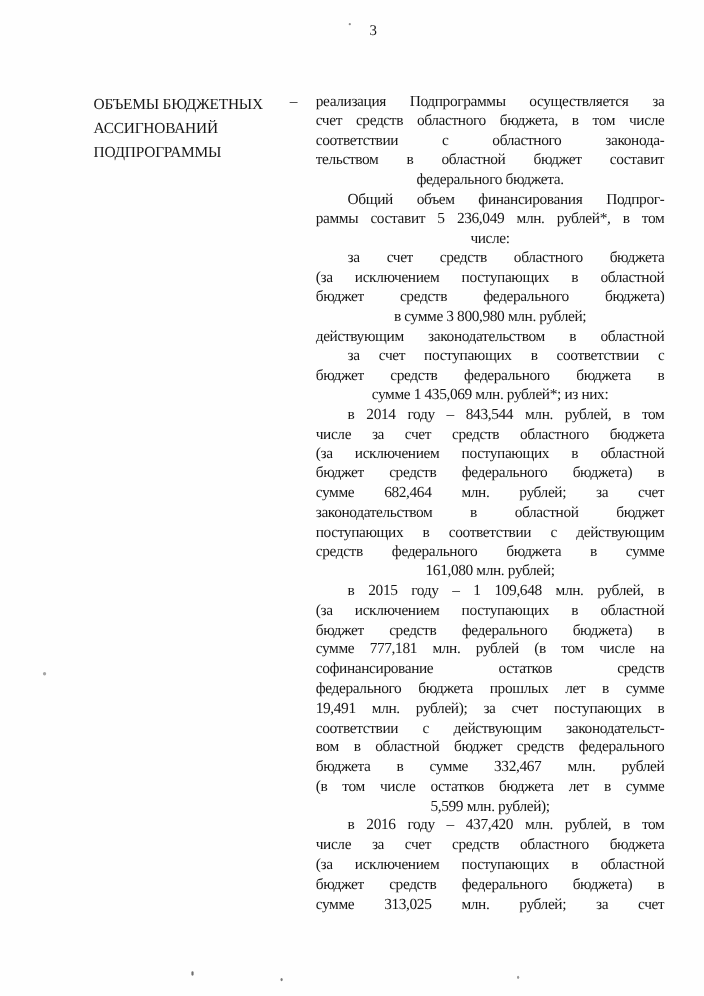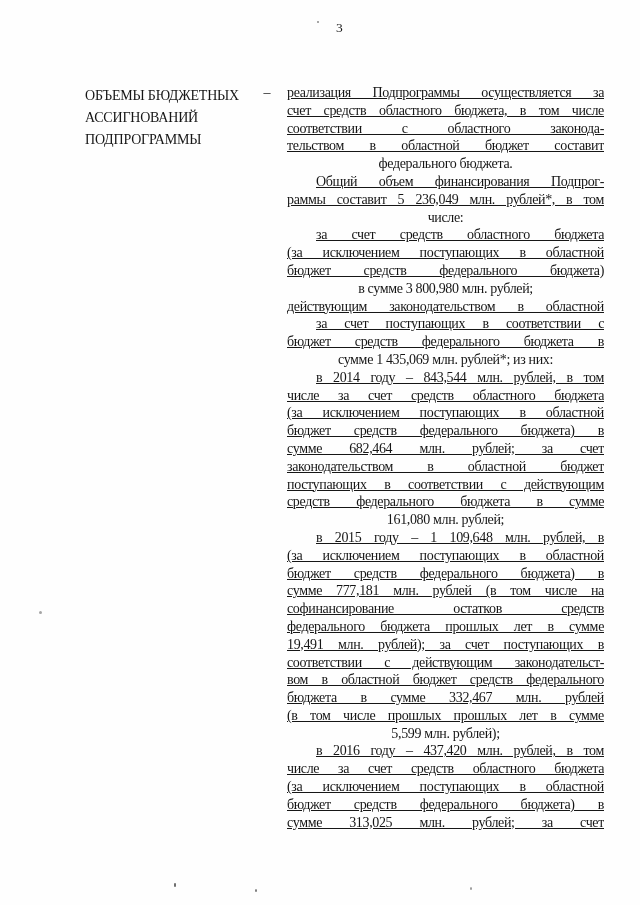--- a/index.html
+++ b/index.html
@@ -55,21 +55,20 @@
     text-align: center;
     white-space: normal;
     overflow: hidden;
     height: 17.8px;
   }
   .text-col .line.just {
     text-align: justify;
     text-align-last: justify;
     -moz-text-align-last: justify;
     text-justify: inter-word;
-    text-decoration: underline;
   }
   .text-col .line.indent { text-indent: 29px; }
   .speck {
     position: absolute;
     background: #8a8a8a;
     border-radius: 50%;
   }
   .s1 { left: 317px; top: 21px;  width: 2px; height: 2px; }
   .s2 { left: 174px; top: 883px; width: 2px; height: 4px; background:#6f6f6f; border-radius:1px;}
   .s3 { left: 255px; top: 889px; width: 2px; height: 3px; background:#7a7a7a;}
@@ -122,21 +121,21 @@
         <div class="line just indent">в 2015 году – 1 109,648 млн. рублей, в</div>
         <div class="line just">(за исключением поступающих в областной</div>
         <div class="line just">бюджет средств федерального бюджета) в</div>
         <div class="line just">сумме 777,181 млн. рублей (в том числе на</div>
         <div class="line just">софинансирование остатков средств</div>
         <div class="line just">федерального бюджета прошлых лет в сумме</div>
         <div class="line just">19,491 млн. рублей); за счет поступающих в</div>
         <div class="line just">соответствии с действующим законодательст-</div>
         <div class="line just">вом в областной бюджет средств федерального</div>
         <div class="line just">бюджета в сумме 332,467 млн. рублей</div>
-        <div class="line just">(в том числе прошлых прошлых лет в сумме</div>
+        <div class="line just">(в том числе остатков бюджета лет в сумме</div>
         <div class="line">5,599 млн. рублей);</div>
         <div class="line just indent">в 2016 году –  437,420 млн. рублей, в том</div>
         <div class="line just">числе за счет средств областного бюджета</div>
         <div class="line just">(за исключением поступающих в областной</div>
         <div class="line just">бюджет средств федерального бюджета) в</div>
         <div class="line just">сумме 313,025 млн. рублей; за счет</div>
       </div>
 
   </div>
 

